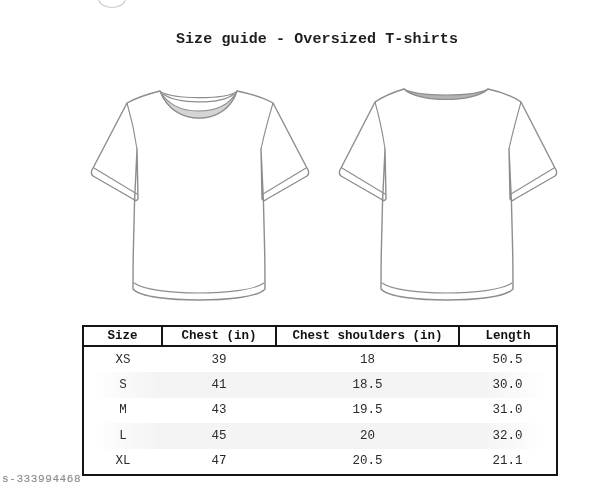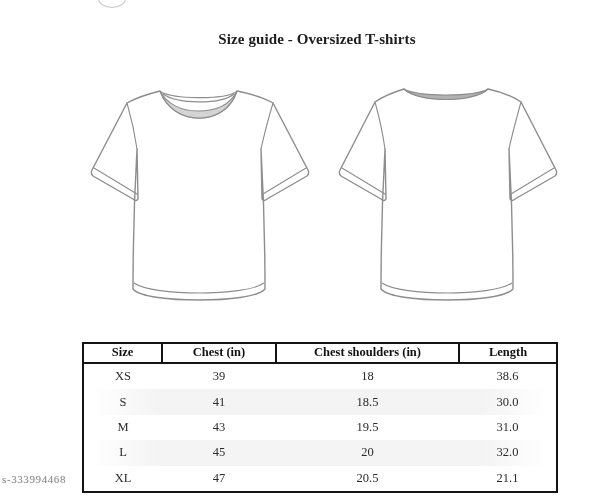--- a/index.html
+++ b/index.html
@@ -1,19 +1,19 @@
 <!DOCTYPE html>
 <html><head>
 <meta charset="utf-8">
 <style>
   html,body{margin:0;padding:0;}
   .page{
     position:relative; width:600px; height:503px;
     background:#ffffff; overflow:hidden;
-    font-family:Liberation Serif, serif;
+    font-family:Liberation Mono, monospace;
   }
   .stray-arc{
     position:absolute; left:98px; top:-11px; width:26px; height:17px;
     border:1.6px solid #c6c6c6; border-radius:50%;
     background:transparent;
   }
   .title{
     position:absolute; top:31px; left:0; width:100%;
     box-sizing:border-box; padding-left:34px;
     text-align:center; font-size:15px; font-weight:bold; color:#1d1d1d;
@@ -22,21 +22,21 @@
   .shirt{ position:absolute; top:70px; width:240px; height:252px; }
   .shirt.front{ left:80px; }
   .shirt.back{ left:328px; }
   .shirt path{ fill:none; stroke:#8d8d8d; stroke-width:1.4;
     stroke-linejoin:round; stroke-linecap:round; }
   .shirt path.body{ fill:#ffffff; }
   .shirt path.collar-ring{ fill:#d4d4d4; stroke-width:1.1; }
   .shirt path.collar-band{ fill:#b2b2b2; stroke-width:1.1; }
   .shirt path.thin{ stroke-width:1.1; }
   .size-table{
-    position:absolute; left:82px; top:342px;
+    position:absolute; left:82px; top:325px;
     border-collapse:collapse; table-layout:fixed; width:474px;
     background:#ffffff;
   }
   .size-table th{
     border:2.2px solid #141414; font-size:12.5px; font-weight:bold;
     color:#111111; text-align:center; padding:1px 0 2px; height:15px;
   }
   .size-table td{
     border:none; font-size:12.5px; color:#2b2b2b; text-align:center;
     padding:4px; height:17.4px;
@@ -112,21 +112,21 @@
         <th>Chest (in)</th>
         <th>Chest shoulders (in)</th>
         <th>Length</th>
       </tr>
     </thead>
     <tbody>
       <tr>
         <td>XS</td>
         <td>39</td>
         <td>18</td>
-        <td>38.6</td>
+        <td>50.5</td>
       </tr>
       <tr>
         <td>S</td>
         <td>41</td>
         <td>18.5</td>
         <td>30.0</td>
       </tr>
       <tr>
         <td>M</td>
         <td>43</td>

